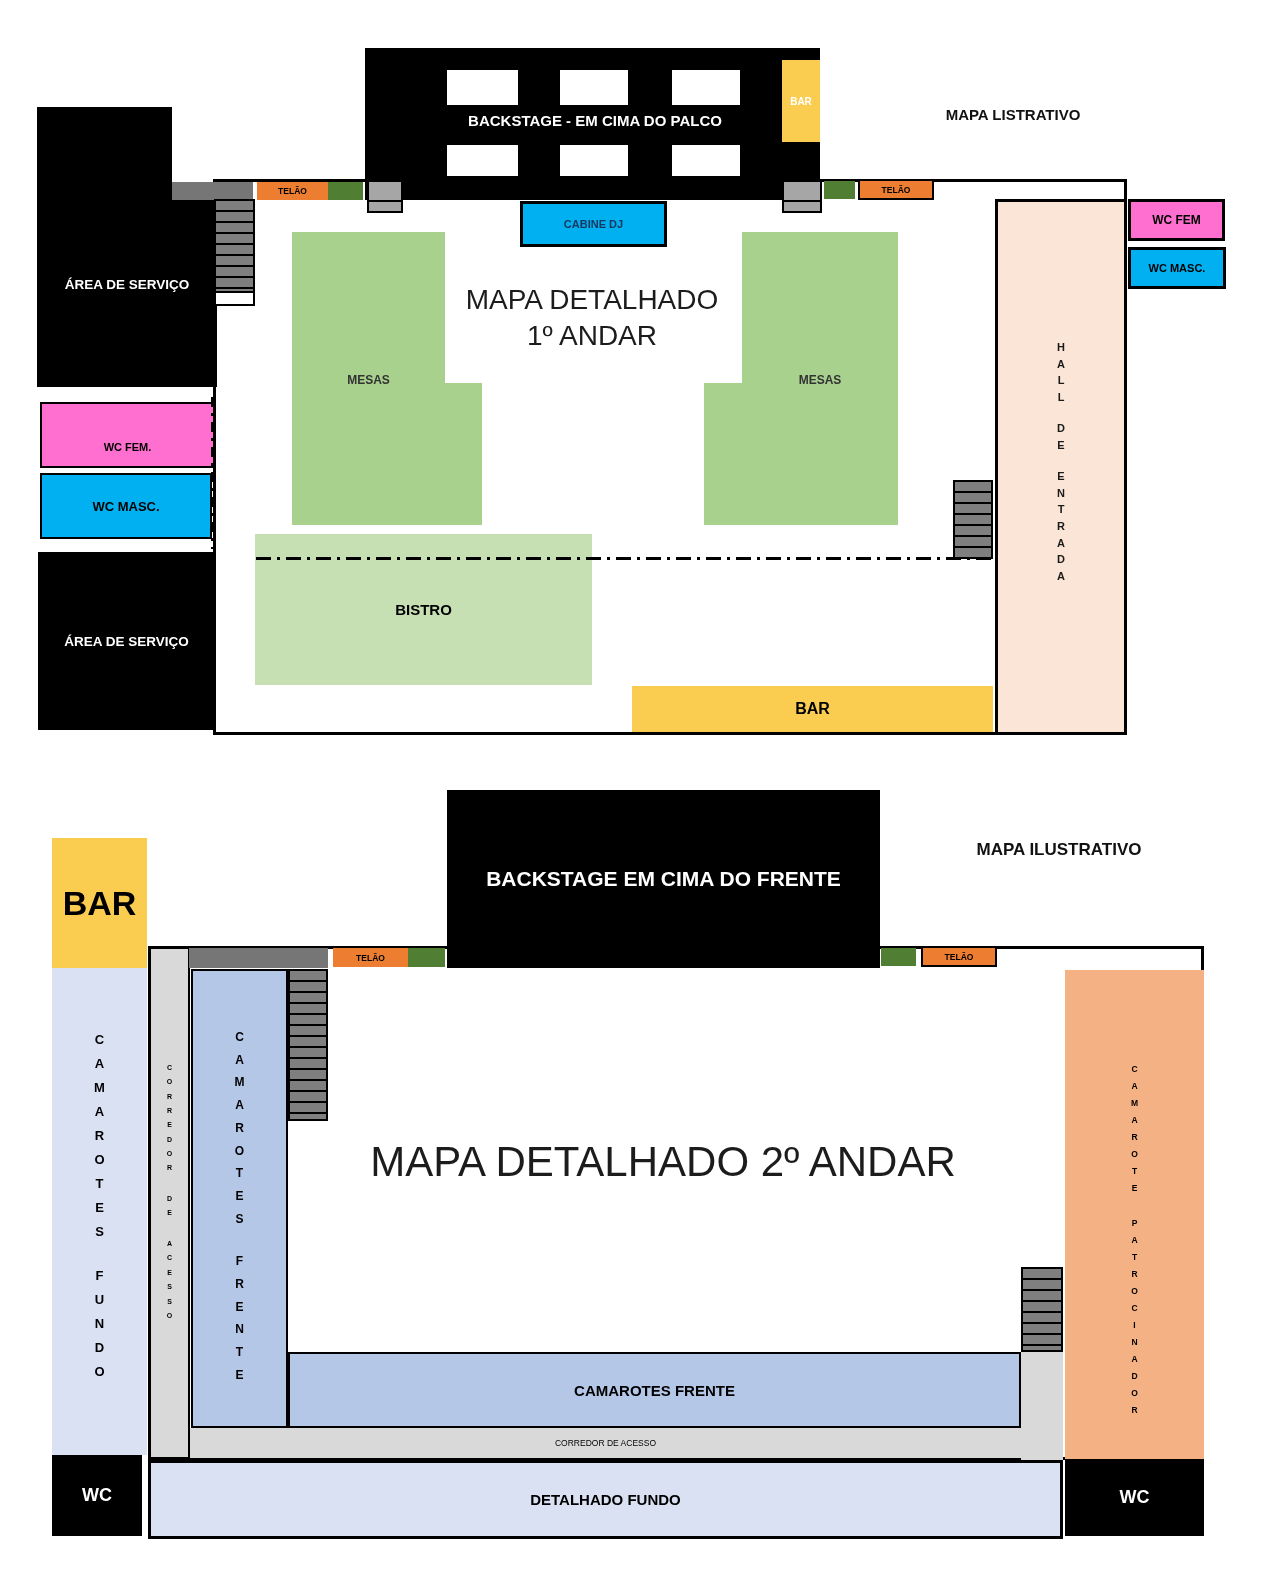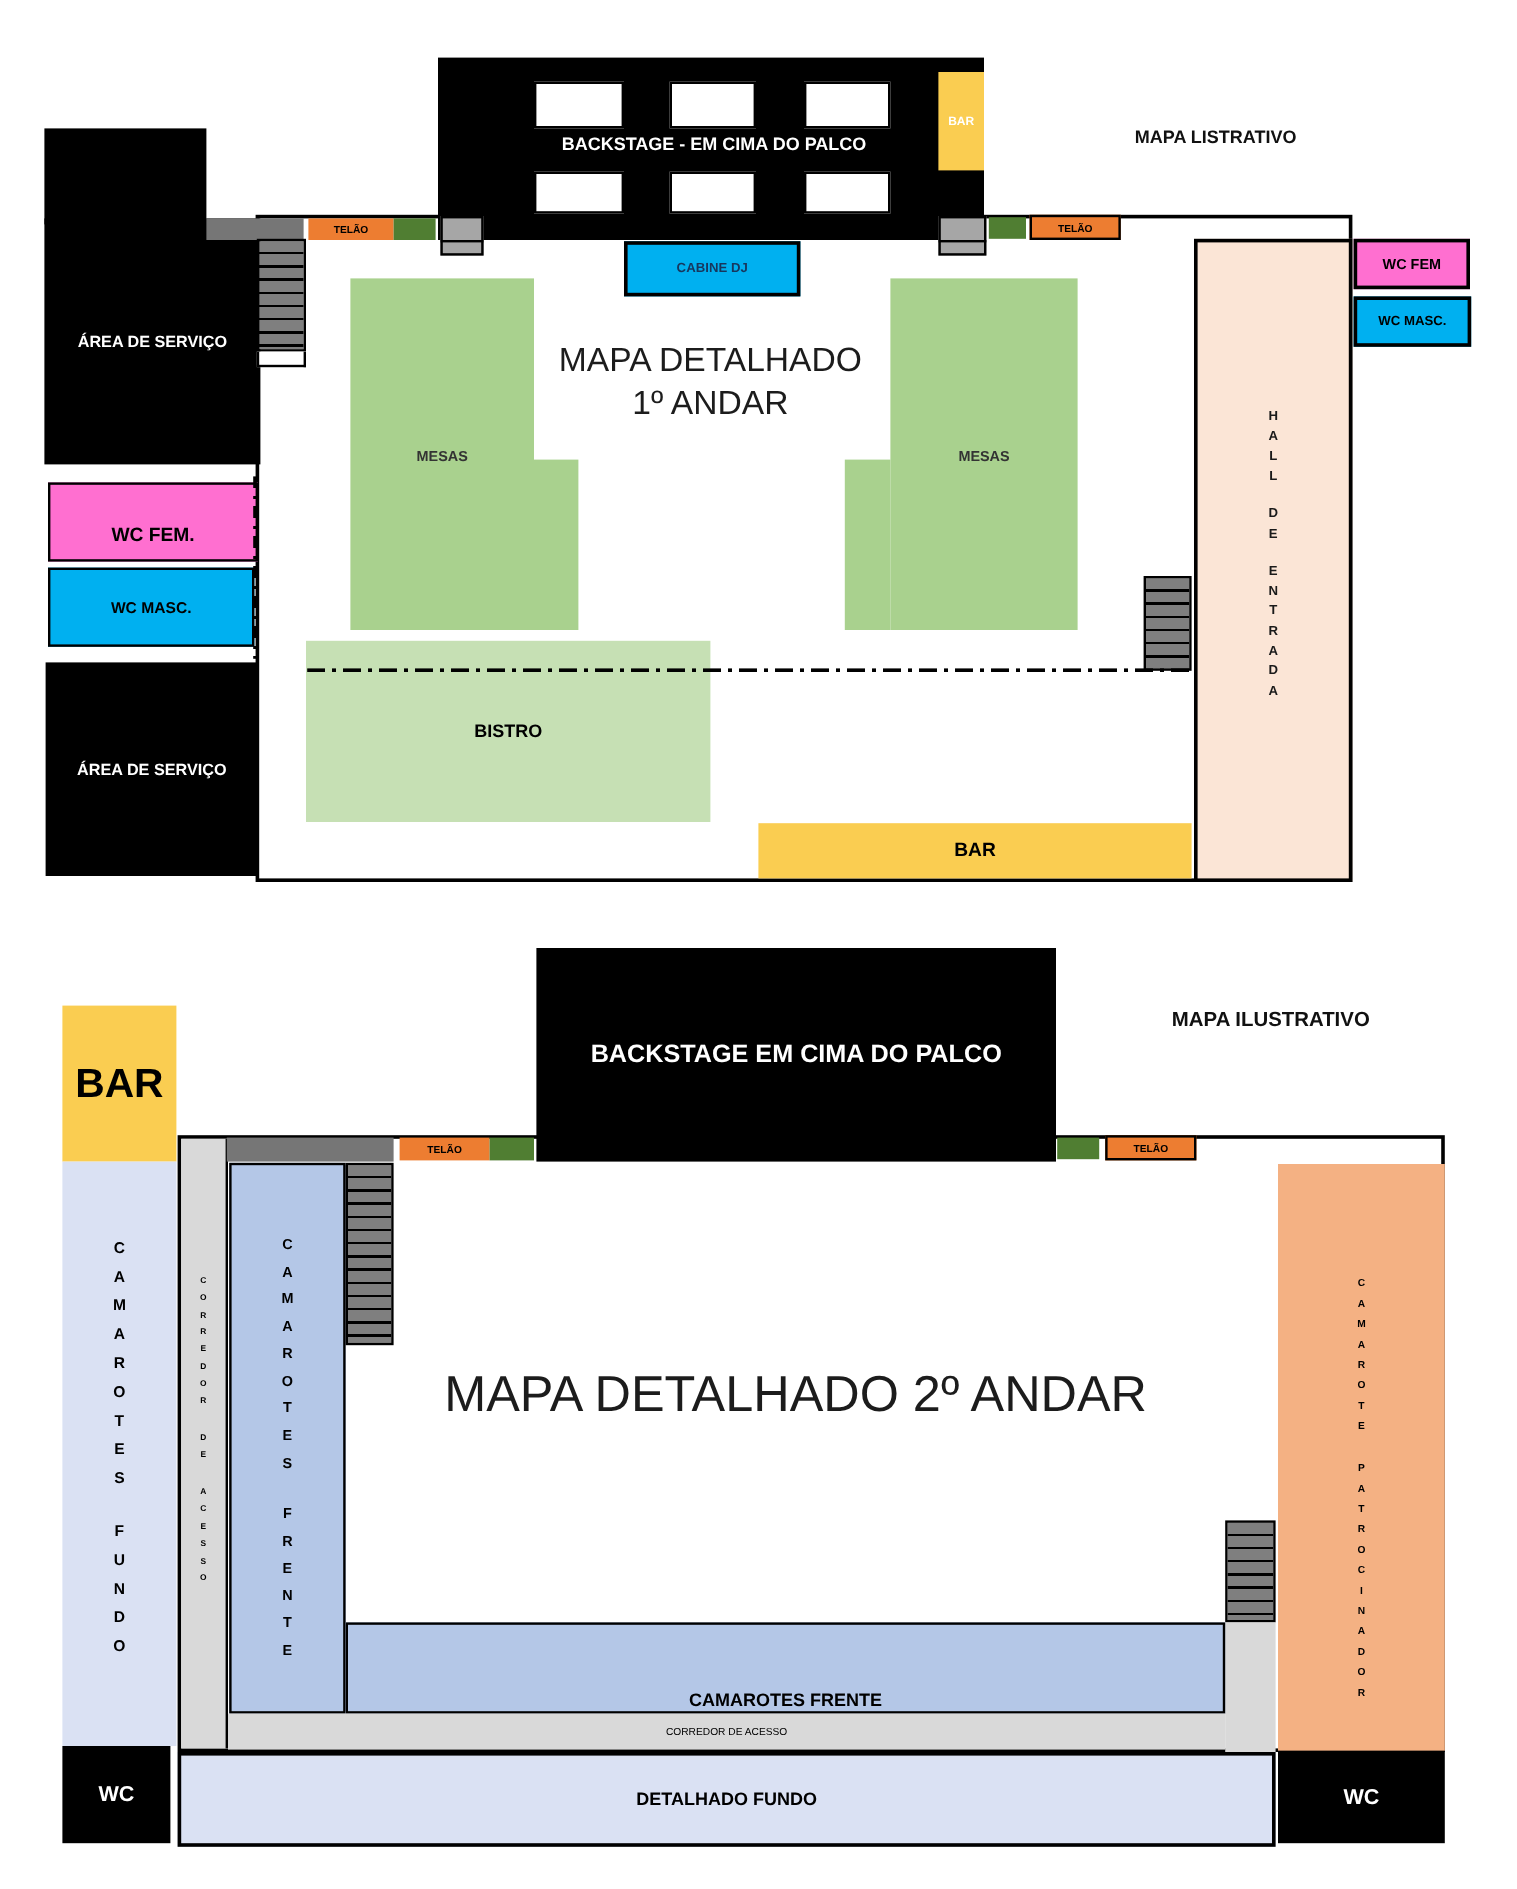--- a/index.html
+++ b/index.html
@@ -29,21 +29,21 @@
     <div class="abs room" style="left:213px;top:179px;width:914px;height:556px;"></div>
 
     <div class="abs note" style="left:903px;top:106px;width:220px;text-align:center;font-size:15px;">MAPA LISTRATIVO</div>
 
     <div class="abs blk" style="left:37px;top:107px;width:135px;height:80px;"></div>
     <div class="abs blk cc" style="left:37px;top:182px;width:180px;height:205px;">
       <span style="font-weight:bold;font-size:13.5px;">ÁREA DE SERVIÇO</span>
     </div>
 
     <div class="abs cc" style="left:40px;top:402px;width:175px;height:66px;background:#FF6FD0;border:2px solid #000;">
-      <span style="font-weight:bold;font-size:16px;margin-top:24px;">WC FEM.</span>
+      <span style="font-weight:bold;font-size:11px;margin-top:24px;">WC FEM.</span>
     </div>
 
     <div class="abs cc" style="left:40px;top:473px;width:172px;height:66px;background:#00B0F0;border:2px solid #000;">
       <span style="font-weight:bold;font-size:13px;">WC MASC.</span>
     </div>
 
     <div class="abs blk cc" style="left:38px;top:552px;width:177px;height:178px;">
       <span style="font-weight:bold;font-size:13.5px;">ÁREA DE SERVIÇO</span>
     </div>
 
@@ -133,21 +133,21 @@
     </div>
   </section>
 
   <section>
 
     <div class="abs note" style="left:949px;top:840px;width:220px;text-align:center;font-size:17px;">MAPA ILUSTRATIVO</div>
 
     <div class="abs room" style="left:148px;top:946px;width:1056px;height:514px;"></div>
 
     <div class="abs blk cc" style="left:447px;top:790px;width:433px;height:178px;">
-      <span style="font-weight:bold;font-size:21px;color:#fff;">BACKSTAGE  EM CIMA DO PALCO</span>
+      <span style="font-weight:bold;font-size:21px;color:#fff;">BACKSTAGE  EM CIMA DO FRENTE</span>
     </div>
 
     <div class="abs cc" style="left:52px;top:838px;width:95px;height:130px;background:#FACD51;">
       <span style="font-weight:600;font-size:34px;">BAR</span>
     </div>
 
     <div class="abs" style="left:52px;top:968px;width:95px;height:487px;background:#DAE1F3;">
       <div class="abs vert" style="left:0;right:0;top:65px;height:345px;font-weight:bold;font-size:13px;">
           <span>C</span>
           <span>A</span>
@@ -227,21 +227,21 @@
         </div>
     </div>
 
     <div class="abs stairs" style="left:288px;top:969px;width:40px;height:152px;"></div>
 
     <div class="abs title" style="left:363px;top:1138px;width:600px;text-align:center;font-size:42px;">MAPA DETALHADO 2º ANDAR</div>
 
     <div class="abs stairs" style="left:1021px;top:1267px;width:42px;height:85px;"></div>
     <div class="abs" style="left:1021px;top:1352px;width:42px;height:108px;background:#D9D9D9;"></div>
 
-    <div class="abs cc" style="left:288px;top:1352px;width:733px;height:76px;background:#B4C7E7;border:2px solid #000;align-items:flex-end;">
+    <div class="abs cc" style="left:288px;top:1352px;width:733px;height:76px;background:#B4C7E7;border:2px solid #000;">
       <span style="font-weight:bold;font-size:15px;">CAMAROTES FRENTE</span>
     </div>
 
     <div class="abs cc" style="left:190px;top:1428px;width:831px;height:30px;background:#D9D9D9;">
       <span style="font-weight:normal;font-size:8.5px;">CORREDOR DE ACESSO</span>
     </div>
 
     <div class="abs cc" style="left:148px;top:1460px;width:915px;height:79px;background:#DAE1F3;border:3px solid #000;">
       <span style="font-weight:bold;font-size:15px;">DETALHADO FUNDO</span>
     </div>

